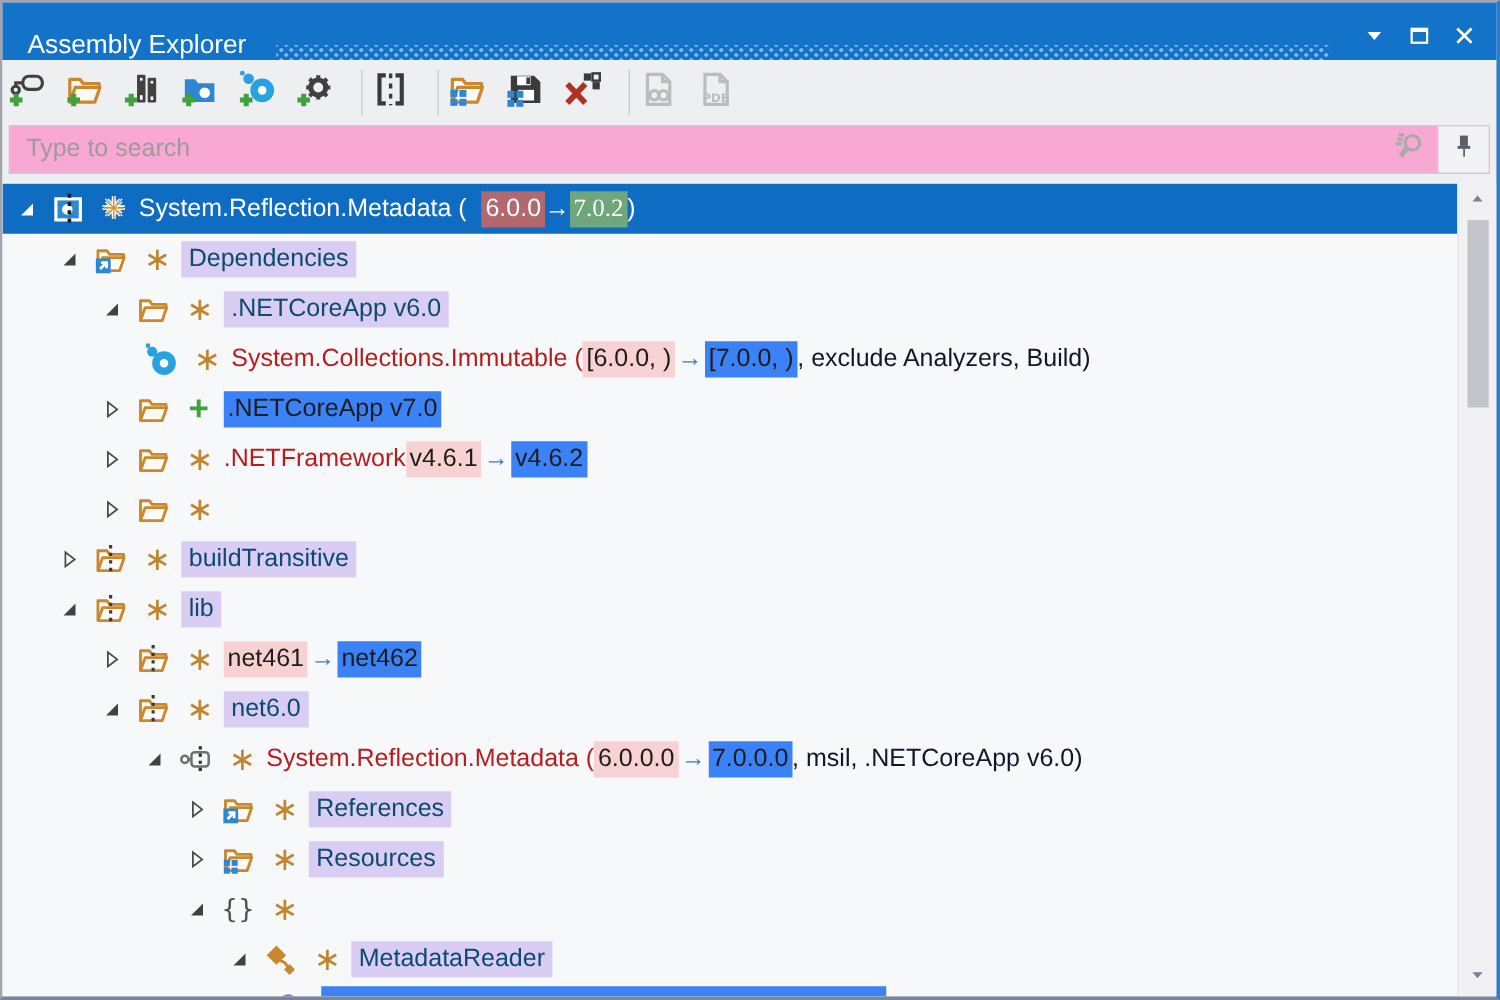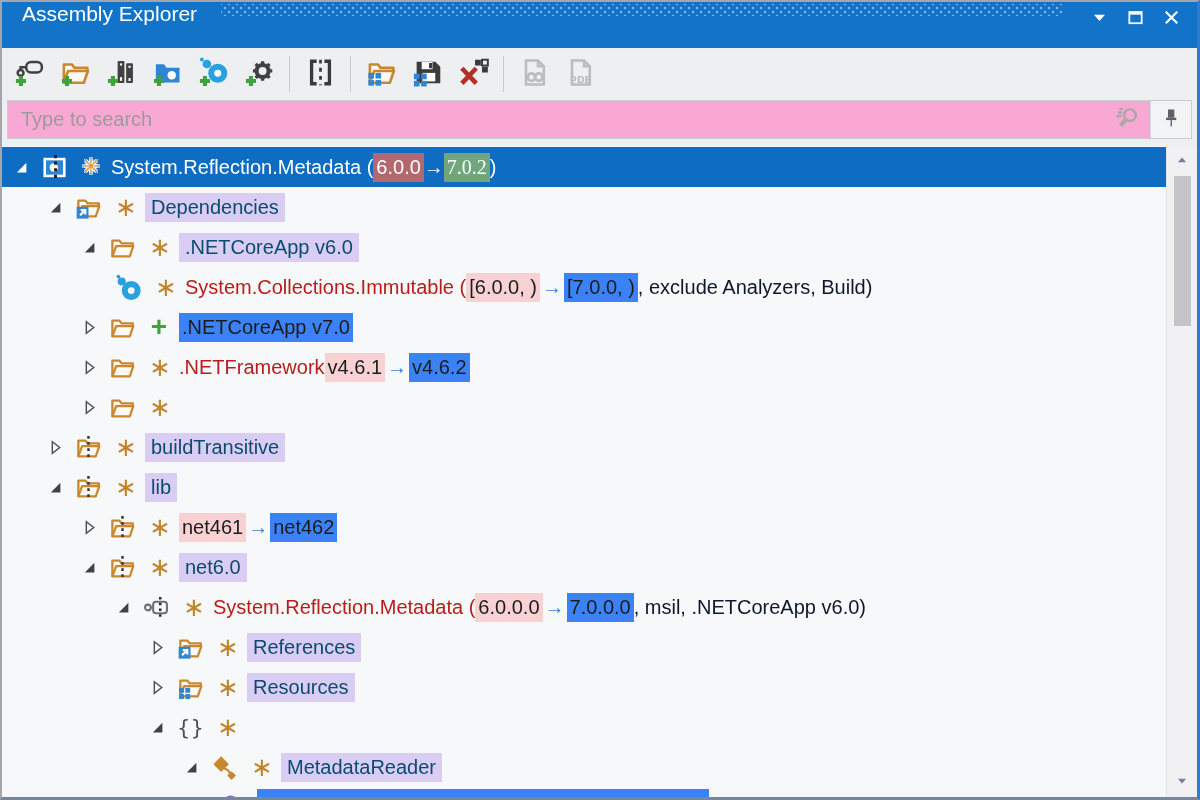--- a/index.html
+++ b/index.html
@@ -14,40 +14,40 @@
     border-top:2px solid #a4a4ac;
     border-left:2px solid #a4a4ac;
     border-right:3px solid #2e7ccc;
     border-bottom:3px solid #76879c;
     display:flex; flex-direction:column;
     background:#f6f7f8;
   }
   
   .titlebar {
     flex:0 0 46px; background:#1373c9;
-    display:flex; align-items:flex-start;
+    display:flex; align-items:flex-end;
     padding:0 8px 0 20px;
   }
   .title { color:#ffffff; font-size:21px; white-space:nowrap; }
   .drag-dots {
     flex:1; height:12px; margin:2px 18px 0 24px;
     background-image:
       radial-gradient(circle, rgba(255,255,255,.48) 1.4px, transparent 1.6px),
       radial-gradient(circle, rgba(255,255,255,.48) 1.4px, transparent 1.6px);
     background-size:8px 8px, 8px 8px;
     background-position:0 0, 4px 4px;
   }
   .tb-btn { width:36px; height:34px; display:flex; align-items:center; justify-content:center; }
   .tb-btn svg { width:19px; height:19px; }
   
   .toolbar {
     flex:0 0 52px; background:#edeff1;
     display:flex; align-items:center; padding-left:4px;
   }
-  .tool-btn { width:46px; height:44px; display:flex; align-items:center; justify-content:center; }
+  .tool-btn { width:46px; height:44px; display:flex; align-items:center; justify-content:flex-start; }
   .tool-btn svg { width:31px; height:31px; }
   .tool-sep { width:1px; height:36px; background:#c6cace; margin:0 7px; }
   
   .search-row { flex:0 0 46px; background:#edeff1; padding:0 5px 7px 5px; display:flex; }
   .search-box {
     flex:1; background:#f9a8d4; border:1px solid #c9ccd0;
     display:flex; align-items:stretch;
   }
   .search-input {
     flex:1; border:none; outline:none; background:transparent;
@@ -78,21 +78,21 @@
   .star.root { color:#e0952b; font-size:22px;
     text-shadow:1px 1px 0 #fff,-1px -1px 0 #fff,1px -1px 0 #fff,-1px 1px 0 #fff; }
   .seg { padding:2px 0; }
   .seg-plain   { color:#b91c1c; }
   .seg-muted   { color:#0f172a; }
   .seg-arrow   { color:#3b7ad6; padding:2px 2px; }
   .seg-removed { background:#f8d2d2; color:#1c1c1c; padding:3px 3px; }
   .seg-added   { background:#3b82f6; color:#1c1c1c; padding:3px 3px; }
   .seg-changed { background:#d9cdf3; color:#0c4a6e; padding:3px 6px; }
   .seg-sel-plain   { color:#ffffff; }
-  .seg-sel-removed { background:#b2686e; color:#ffffff; padding:3px 3px; }
+  .seg-sel-removed { background:#b2686e; color:#ffffff; padding:3px 3px;margin-left:12px; }
   .seg-sel-added   { background:#6fa67c; color:#ffffff; padding:3px 3px;font-family:Liberation Serif, serif; }
   .tree-row.partial { height:11px; overflow:hidden; align-items:flex-start; }
   .tree-row.partial .node-icon { margin-top:1px; }
   .tree-row.partial .seg-added { display:inline-block; width:452px; height:26px; margin-top:2px; }
   
   .scrollbar {
     flex:0 0 31px; background:#f1f1f3; border-left:1px solid #e3e3e5;
     display:flex; flex-direction:column; align-items:center;
   }
   .sb-btn { height:30px; width:100%; display:flex; align-items:center; justify-content:center; }

